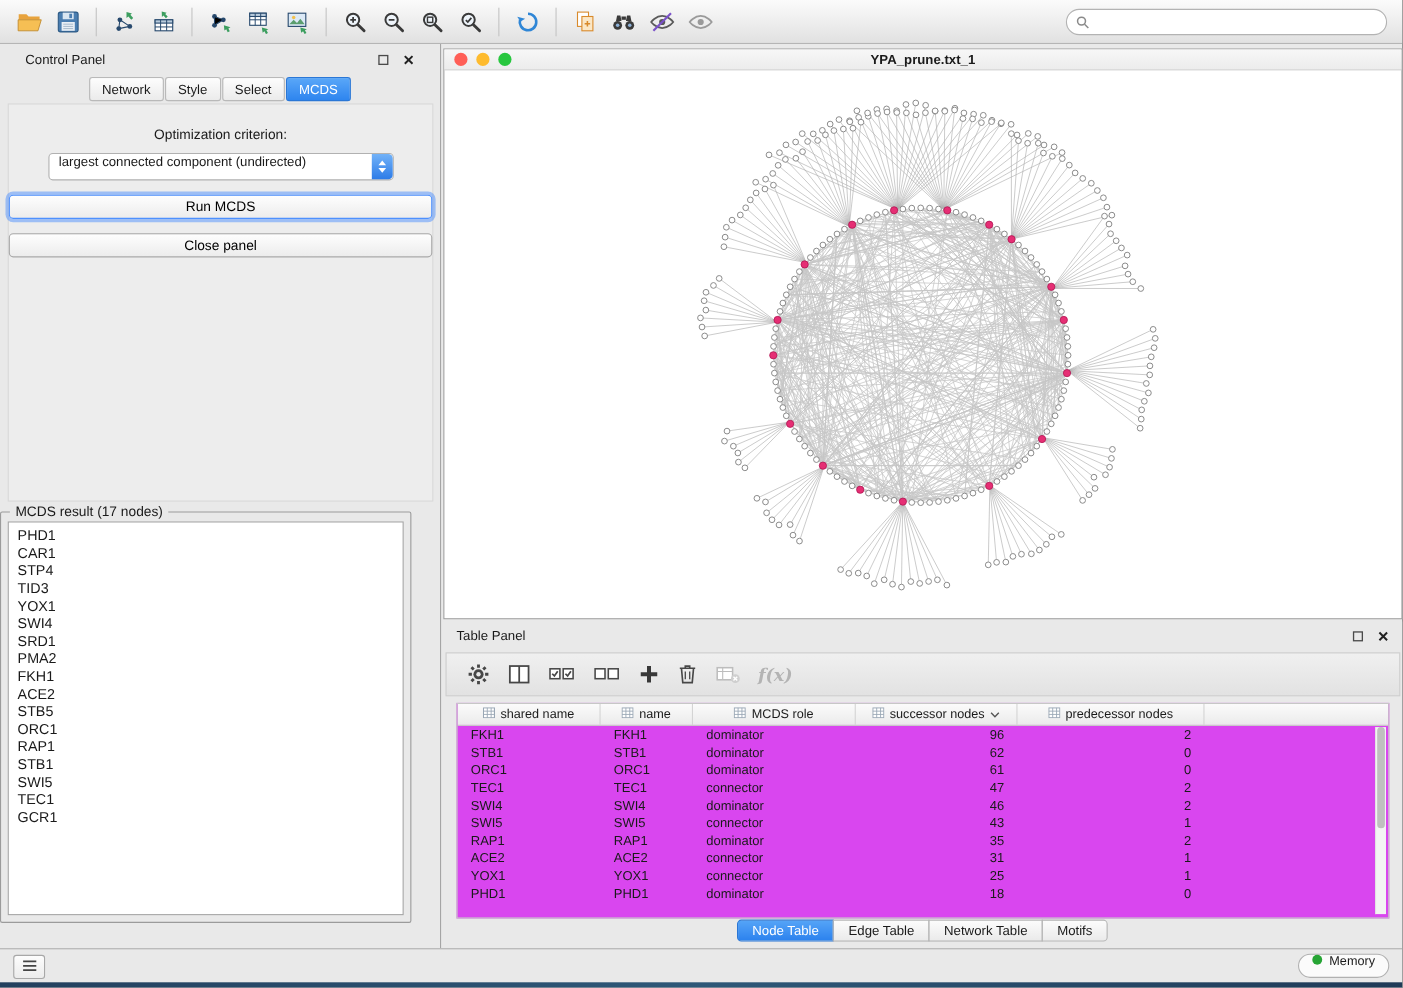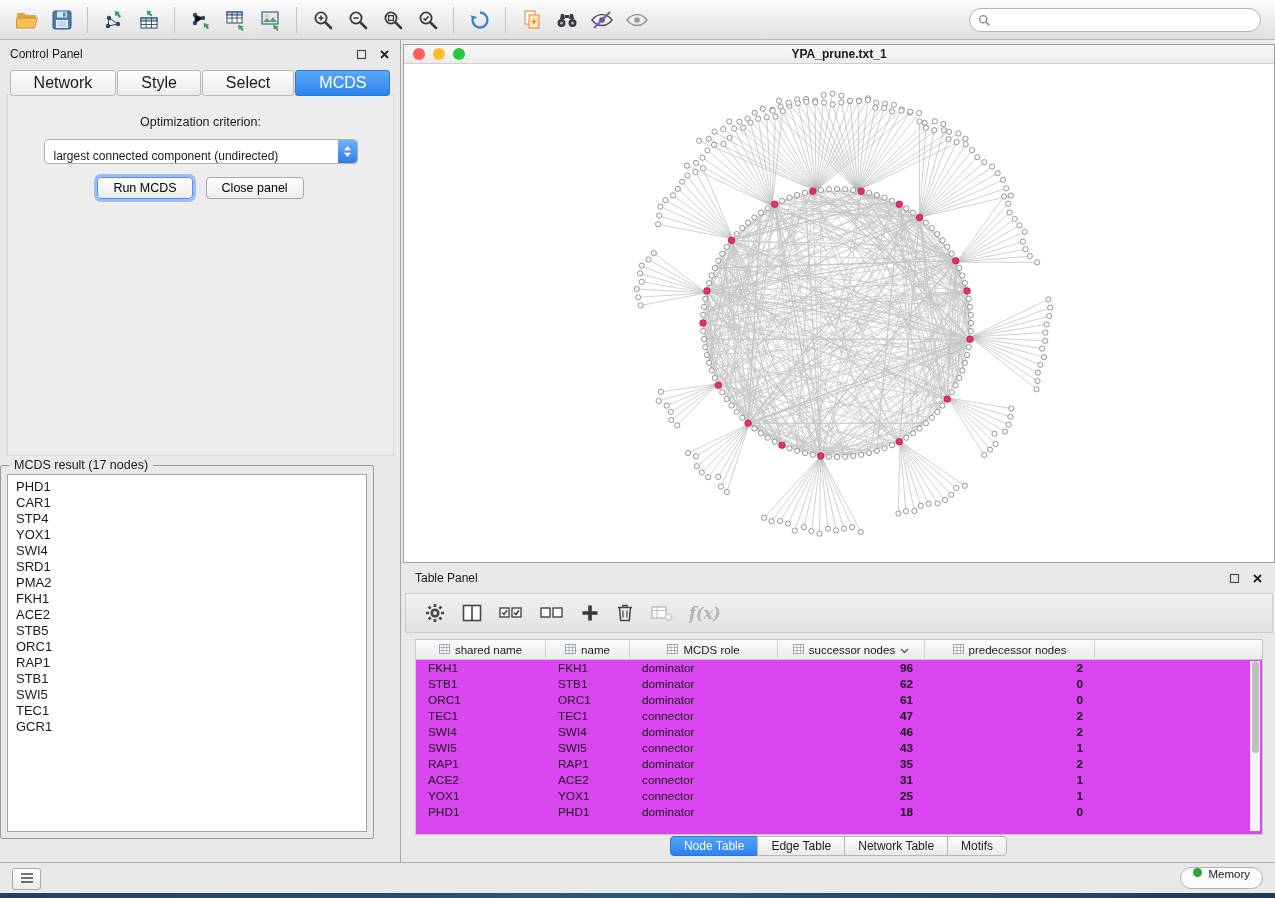--- a/index.html
+++ b/index.html
@@ -12,36 +12,36 @@
   .tb-btn{width:33px;height:30px;display:flex;align-items:center;justify-content:center;border-radius:4px;}
   .tb-btn svg{display:block;}
   .tb-sep{width:1px;height:26px;background:#c3c3c3;margin:0 7px;}
   .search-wrap{margin-left:auto;position:relative;margin-right:4px;}
   .search-input{width:292px;height:24px;box-sizing:border-box;border:1px solid #b3b3b3;border-radius:13px;
                 background:#fff;padding:0 10px 0 27px;font:inherit;color:#333;outline:none;}
   .search-glyph{position:absolute;left:9px;top:6px;}
   
   .control-panel{position:absolute;left:0;top:40px;width:401px;height:822px;background:#e9e9e9;
                  border-right:1px solid #a5a5a5;box-sizing:border-box;}
-  .panel-header{height:28px;display:flex;align-items:center;padding:0 10px;font-size:12px;}
+  .panel-header{height:28px;display:flex;align-items:center;padding:0 23px;font-size:12px;}
   .win-btns{margin-left:auto;display:flex;gap:11px;align-items:center;}
   .win-btn{display:flex;align-items:center;justify-content:center;width:12px;height:12px;}
   .cp-tabs{display:flex;justify-content:center;gap:1px;margin-top:2px;position:relative;z-index:2;}
-  .cp-tab{padding:3px 23px;border:1px solid #b9b9b9;background:linear-gradient(#fdfdfd,#ebebeb);
-          border-radius:3px;font-size:16px;}
+  .cp-tab{padding:3px 11px;border:1px solid #b9b9b9;background:linear-gradient(#fdfdfd,#ebebeb);
+          border-radius:3px;font-size:12px;}
   .cp-tab.active{background:linear-gradient(#5aa7f8,#2e85ef);border-color:#2a77d6;color:#fff;}
   .cp-body{position:absolute;left:7px;top:54px;width:385px;height:360px;background:#ededed;
            border:1px solid #d8d8d8;text-align:center;}
   .opt-label{margin-top:20px;font-size:12.5px;}
   .dropdown{margin:10px auto 0;width:312px;height:23px;background:#fff;border:1px solid #b1b1b1;
-            border-radius:4px;display:flex;align-items:flex-end;}
+            border-radius:4px;display:flex;align-items:flex-start;}
   .dropdown .val{flex:1;text-align:left;padding-left:9px;font-size:12px;white-space:nowrap;overflow:hidden;}
   .dd-stepper{width:19px;height:23px;background:linear-gradient(#72b2f8,#2d7ce8);border-radius:0 4px 4px 0;
               display:flex;align-items:center;justify-content:center;}
-  .btn-row{margin-top:13px;display:flex;justify-content:center;gap:13px;}
+  .btn-row{margin-top:13px;display:flex;justify-content:center;gap:13px;flex-direction:column;}
   .btn{padding:3px 15px;background:linear-gradient(#fefefe,#ececec);border:1px solid #a9a9a9;
        border-radius:4px;font-size:12.5px;font-family:inherit;}
   .btn.focused{box-shadow:0 0 0 3px rgba(77,144,254,.5);border-color:#4d90fe;}
   .result-box{position:absolute;left:0;top:425px;width:372px;height:372px;border:1px solid #9b9b9b;border-radius:2px;}
   .result-label{position:absolute;top:-8px;left:8px;background:#e9e9e9;padding:0 5px;font-size:12.5px;}
   .result-list{position:absolute;left:6px;top:8px;right:6px;bottom:6px;background:#fff;border:1px solid #a3a3a3;
                padding:4px 0 0 8px;font-size:13px;line-height:16px;overflow:hidden;text-align:left;}
   
   .network-panel{position:absolute;left:403px;top:44px;width:872px;height:519px;background:#fff;
                  border:1px solid #9f9f9f;box-sizing:border-box;}
@@ -60,21 +60,21 @@
   .fx{font-family:"DejaVu Serif",serif;font-style:italic;color:#b3b3b3;font-size:16px;}
   .tp-table{position:absolute;left:12px;top:74px;width:848px;height:196px;background:#d946ef;
             border:1px solid #c7c7c7;box-sizing:border-box;overflow:hidden;}
   .header-row{display:flex;height:19px;background:linear-gradient(#fbfbfb,#ebebeb);
               border-bottom:1px solid #c9c9c9;font-size:11.5px;}
   .hcell{display:flex;align-items:center;justify-content:center;gap:5px;border-right:1px solid #d4d4d4;
          box-sizing:border-box;white-space:nowrap;}
   .hfill{flex:1;border-right:none;}
   .trow{display:flex;height:16px;align-items:center;font-size:11.8px;}
   .tcell{box-sizing:border-box;padding:0 12px;white-space:nowrap;overflow:hidden;}
-  .tcell.num{text-align:right;font-weight:bold;}
+  .tcell.num{text-align:right;}
   .vscroll{position:absolute;right:2px;top:21px;bottom:3px;width:9px;background:#f4f4f4;border-left:1px solid #e2e2e2;}
   .vthumb{position:absolute;left:1px;top:0;width:7px;height:92px;background:#bfbfbf;border-radius:4px;}
   .tp-tabs{position:absolute;left:0;right:0;top:271px;display:flex;justify-content:center;}
   .tp-tab{padding:2px 13px;border:1px solid #b7b7b7;background:linear-gradient(#fcfcfc,#eaeaea);
           font-size:12px;margin-left:-1px;}
   .tp-tab:first-child{border-radius:4px 0 0 4px;}
   .tp-tab:last-child{border-radius:0 4px 4px 0;text-align:right;}
   .tp-tab.active{background:linear-gradient(#55a4f7,#2c82ee);color:#fff;border-color:#2a76d5;}
   
   .status-bar{position:absolute;left:0;top:862px;width:1275px;height:31px;background:#e9e9e9;
@@ -302,20 +302,21 @@
         <button class="btn focused">Run MCDS</button>
         <button class="btn">Close panel</button>
       </div>
     </div>
     <div class="result-box">
       <span class="result-label">MCDS result (17 nodes)</span>
       <div class="result-list" id="result-list">
           <div>PHD1</div>
           <div>CAR1</div>
           <div>STP4</div>
+          <div>TID3</div>
           <div>YOX1</div>
           <div>SWI4</div>
           <div>SRD1</div>
           <div>PMA2</div>
           <div>FKH1</div>
           <div>ACE2</div>
           <div>STB5</div>
           <div>ORC1</div>
           <div>RAP1</div>
           <div>STB1</div>

